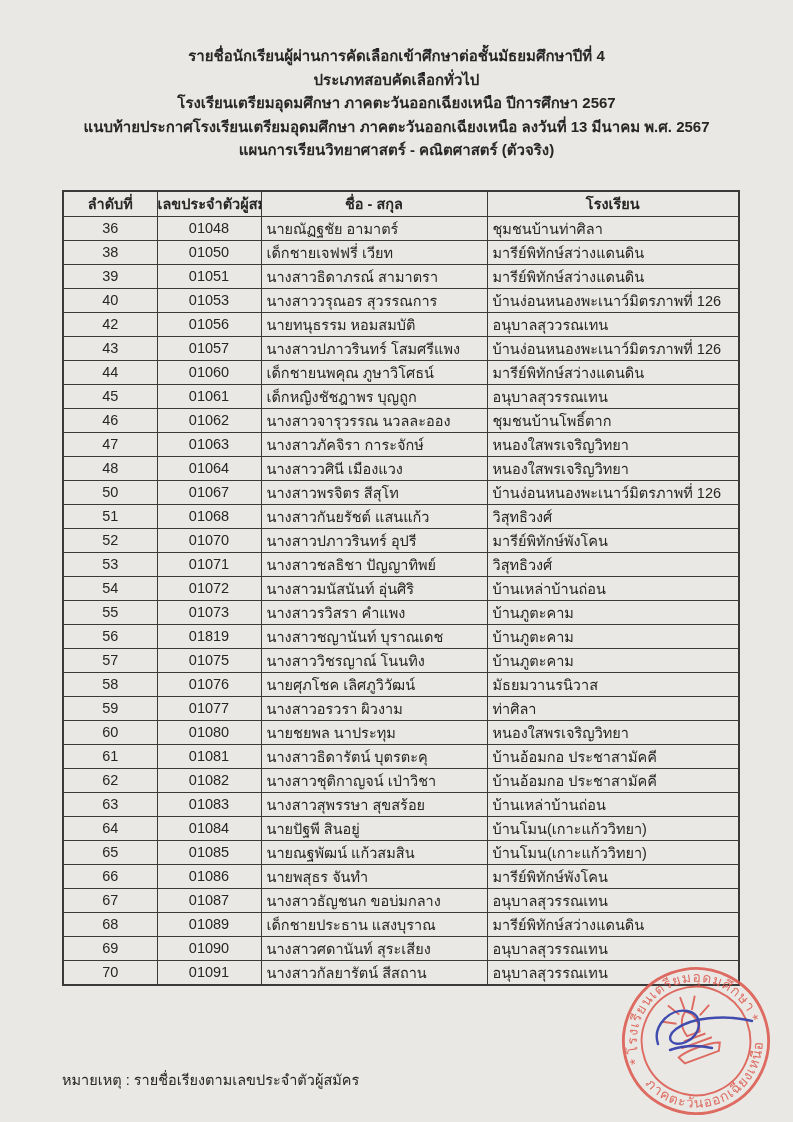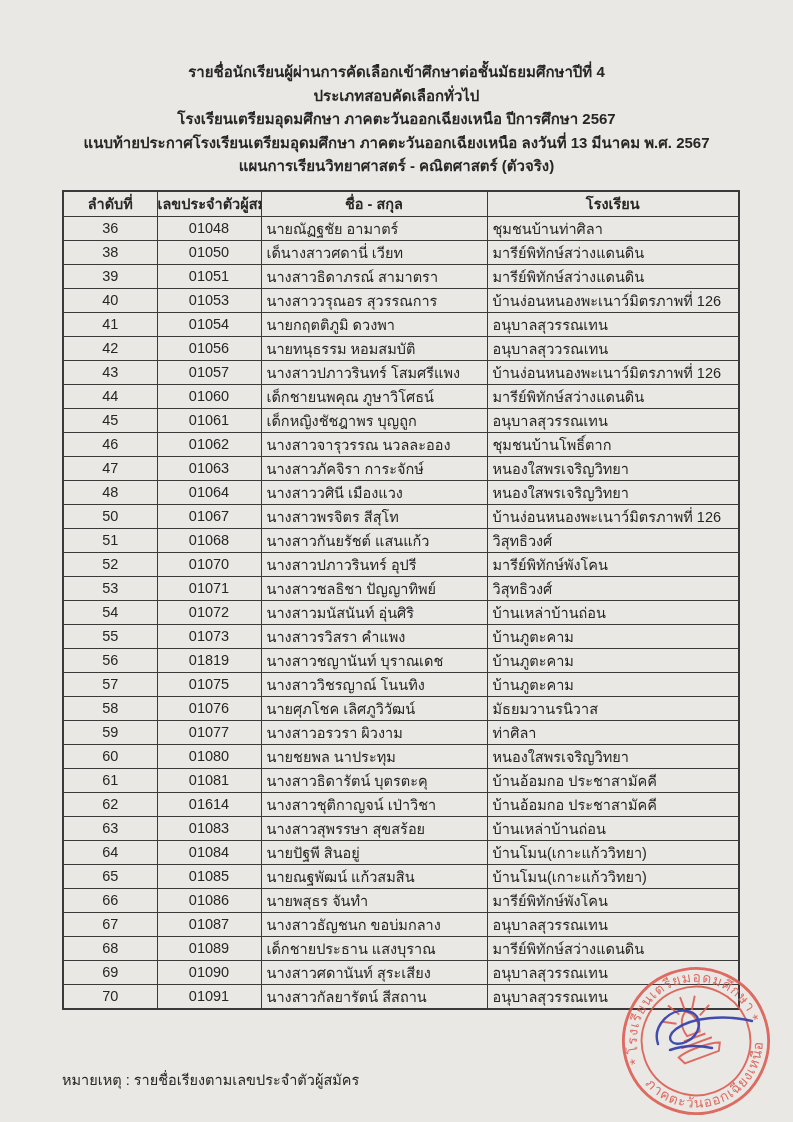--- a/index.html
+++ b/index.html
@@ -18,21 +18,20 @@
     font-family:"Liberation Sans","DejaVu Sans",sans-serif;
     overflow:hidden;
   }
   .title-block{
     position:absolute;
     top:44px;left:0;right:0;
     text-align:center;
     font-weight:bold;
     font-size:15px;
     line-height:23.5px;
-    margin-top:16px;
   }
   .results-table{
     position:absolute;
     left:62px;top:190px;
     width:676px;
     border-collapse:collapse;
     table-layout:fixed;
     font-size:14.5px;
   }
   .results-table th,.results-table td{
@@ -98,42 +97,36 @@
   <tbody>
       <tr>
         <td>36</td>
         <td>01048</td>
         <td>นายณัฏฐชัย อามาตร์</td>
         <td>ชุมชนบ้านท่าศิลา</td>
       </tr>
       <tr>
         <td>38</td>
         <td>01050</td>
-        <td>เด็นางสาวศดานี่ เวียท</td>
+        <td>เด็กชายเจฟฟรี่ เวียท</td>
         <td>มารีย์พิทักษ์สว่างแดนดิน</td>
       </tr>
       <tr>
         <td>39</td>
         <td>01051</td>
         <td>นางสาวธิดาภรณ์ สามาตรา</td>
         <td>มารีย์พิทักษ์สว่างแดนดิน</td>
       </tr>
       <tr>
         <td>40</td>
         <td>01053</td>
         <td>นางสาววรุณอร สุวรรณการ</td>
         <td>บ้านง่อนหนองพะเนาว์มิตรภาพที่ 126</td>
       </tr>
       <tr>
-        <td>41</td>
-        <td>01054</td>
-        <td>นายกฤตติภูมิ ดวงพา</td>
-        <td>อนุบาลสุวรรณเทน</td>
-      </tr>
-      <tr>
         <td>42</td>
         <td>01056</td>
         <td>นายทนุธรรม หอมสมบัติ</td>
         <td>อนุบาลสุววรณเทน</td>
       </tr>
       <tr>
         <td>43</td>
         <td>01057</td>
         <td>นางสาวปภาวรินทร์ โสมศรีแพง</td>
         <td>บ้านง่อนหนองพะเนาว์มิตรภาพที่ 126</td>
@@ -235,21 +228,21 @@
         <td>หนองใสพรเจริญวิทยา</td>
       </tr>
       <tr>
         <td>61</td>
         <td>01081</td>
         <td>นางสาวธิดารัตน์ บุตรตะคุ</td>
         <td>บ้านอ้อมกอ ประชาสามัคคี</td>
       </tr>
       <tr>
         <td>62</td>
-        <td>01614</td>
+        <td>01082</td>
         <td>นางสาวชุติกาญจน์ เป่าวิชา</td>
         <td>บ้านอ้อมกอ ประชาสามัคคี</td>
       </tr>
       <tr>
         <td>63</td>
         <td>01083</td>
         <td>นางสาวสุพรรษา สุขสร้อย</td>
         <td>บ้านเหล่าบ้านถ่อน</td>
       </tr>
       <tr>

